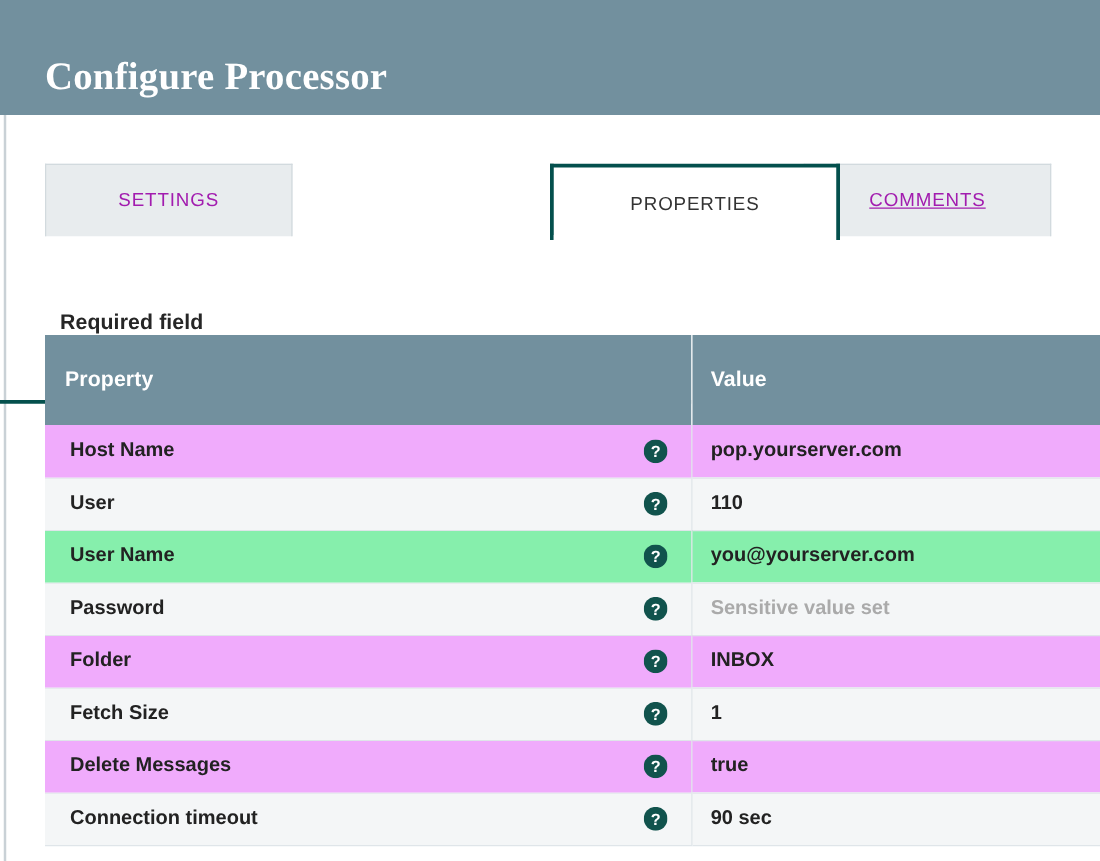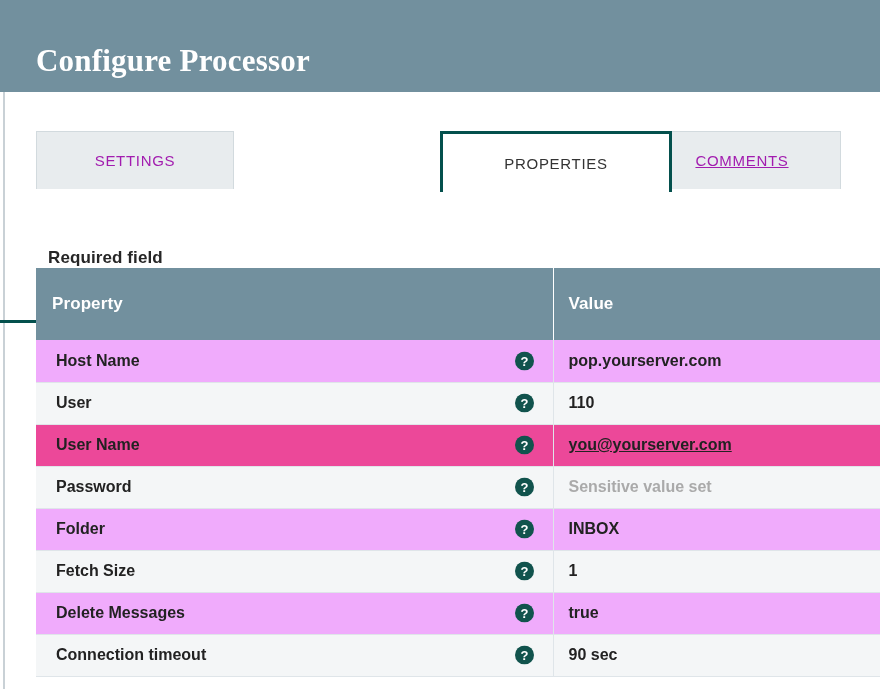--- a/index.html
+++ b/index.html
@@ -159,21 +159,21 @@
   #properties-table tbody td.cell-property {
     padding-left: 20px;
     position: relative;
   }
   #properties-table tbody td.cell-value {
     padding-left: 15px;
     border-left: 1px solid #dfe5e9;
   }
   tr.row-odd  td { background: #f0abfc; }
   tr.row-even td { background: #f4f6f7; }
-  tr.row-highlight td { background: #ec4899; text-decoration: underline; }
+  tr.row-highlight td { background: #86efac; }
 
   .prop-label { display: inline-block; }
 
   .help-icon {
     position: absolute;
     right: 19px;
     top: 50%;
     transform: translateY(-50%);
     width: 19px;
     height: 19px;

